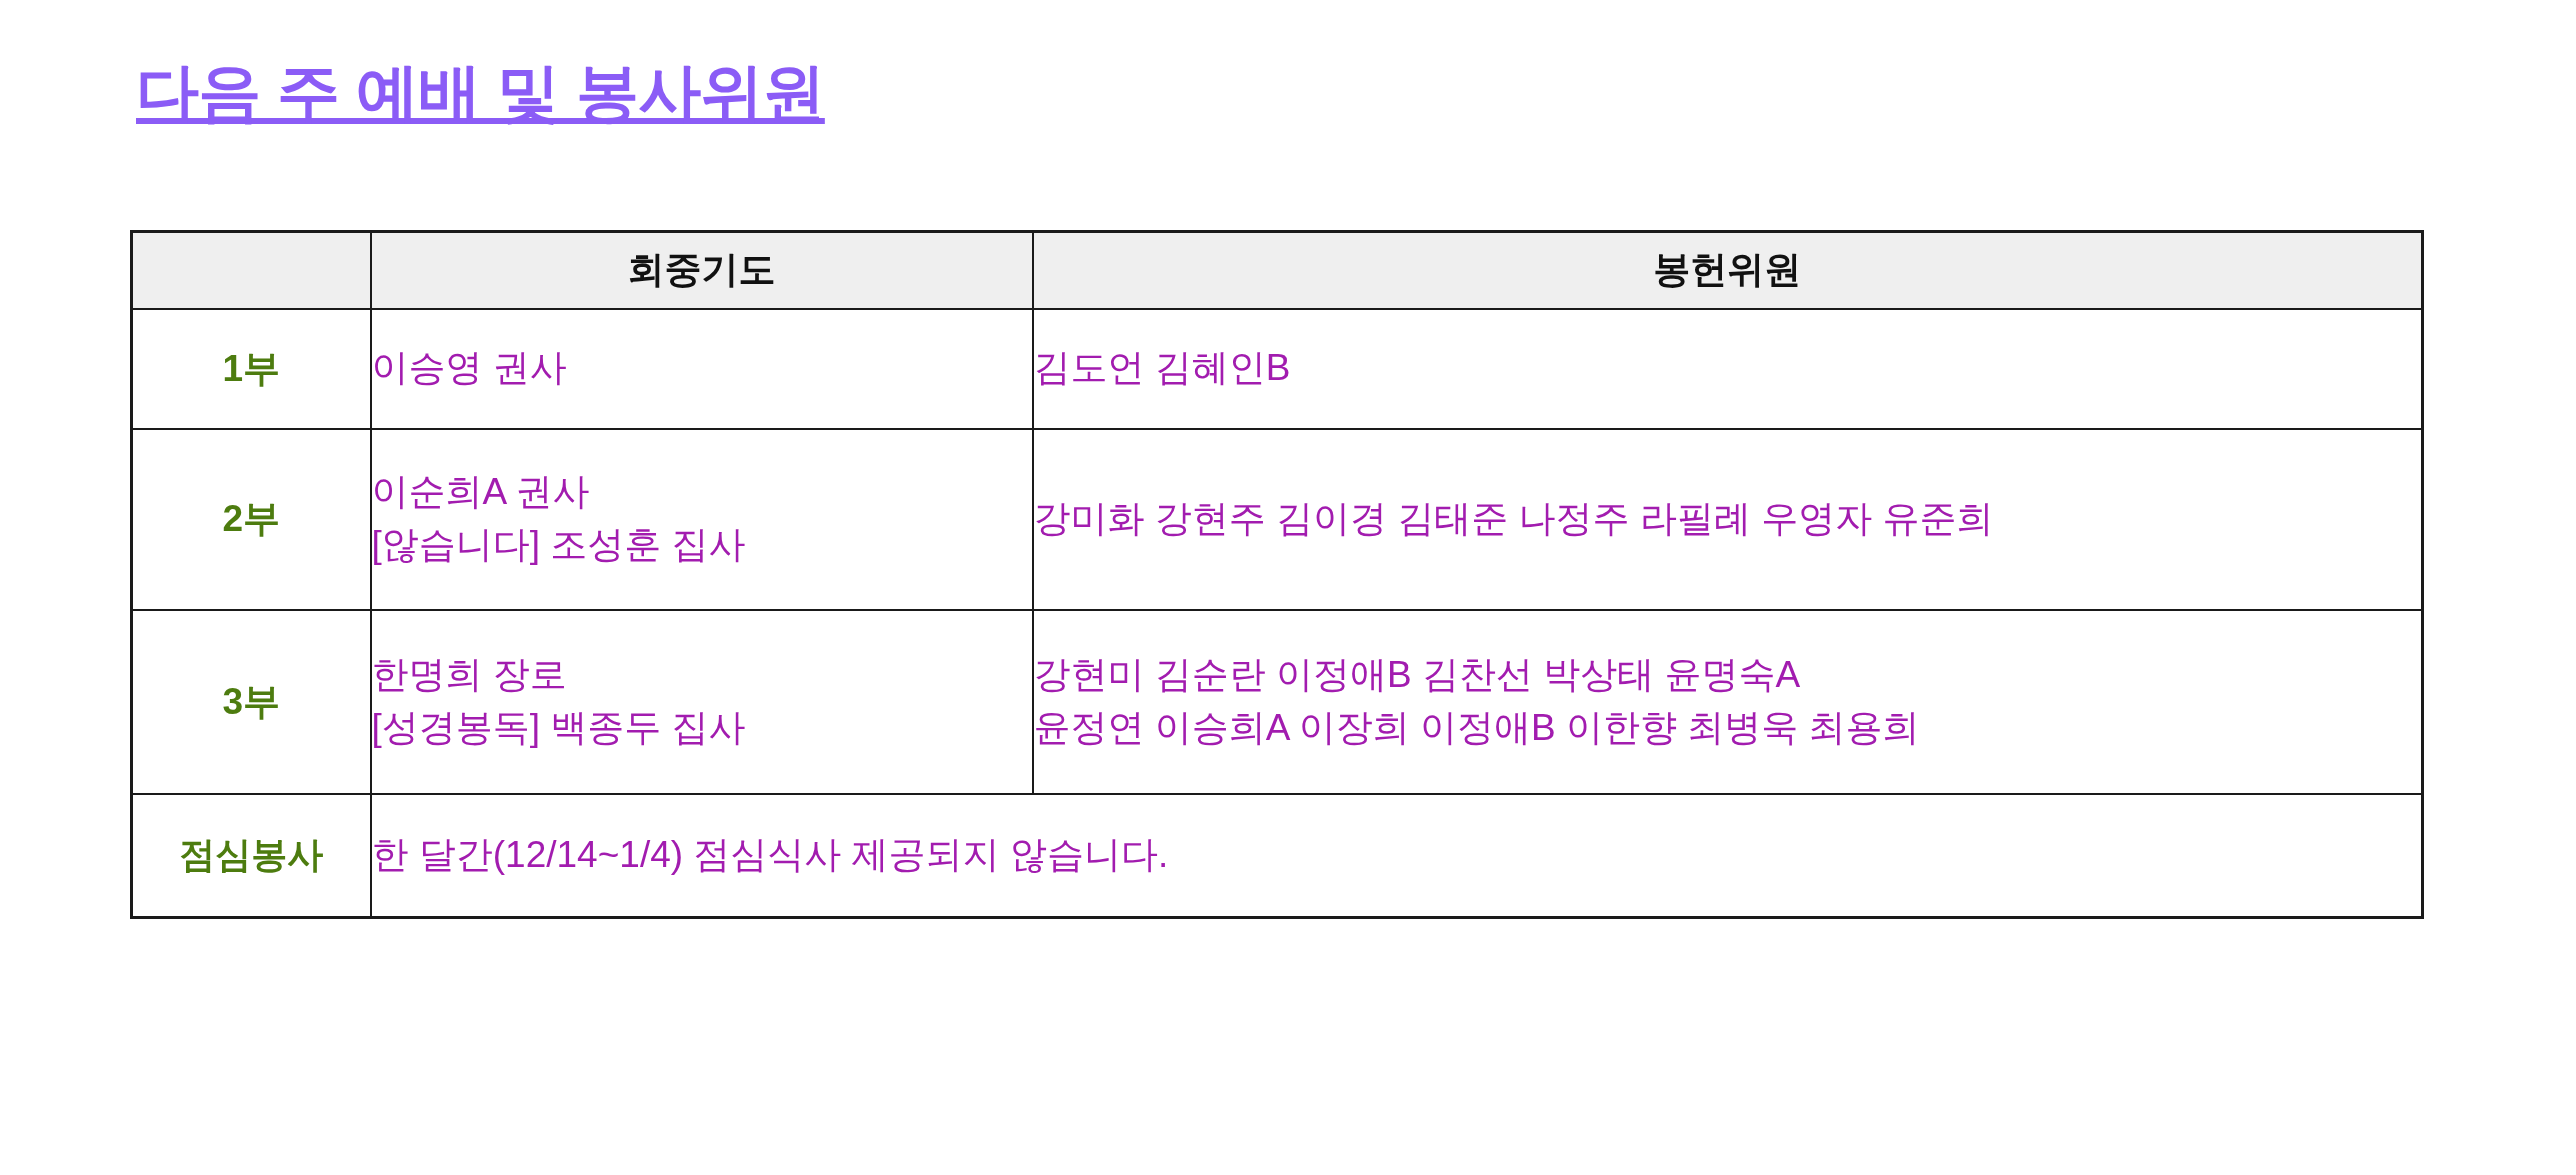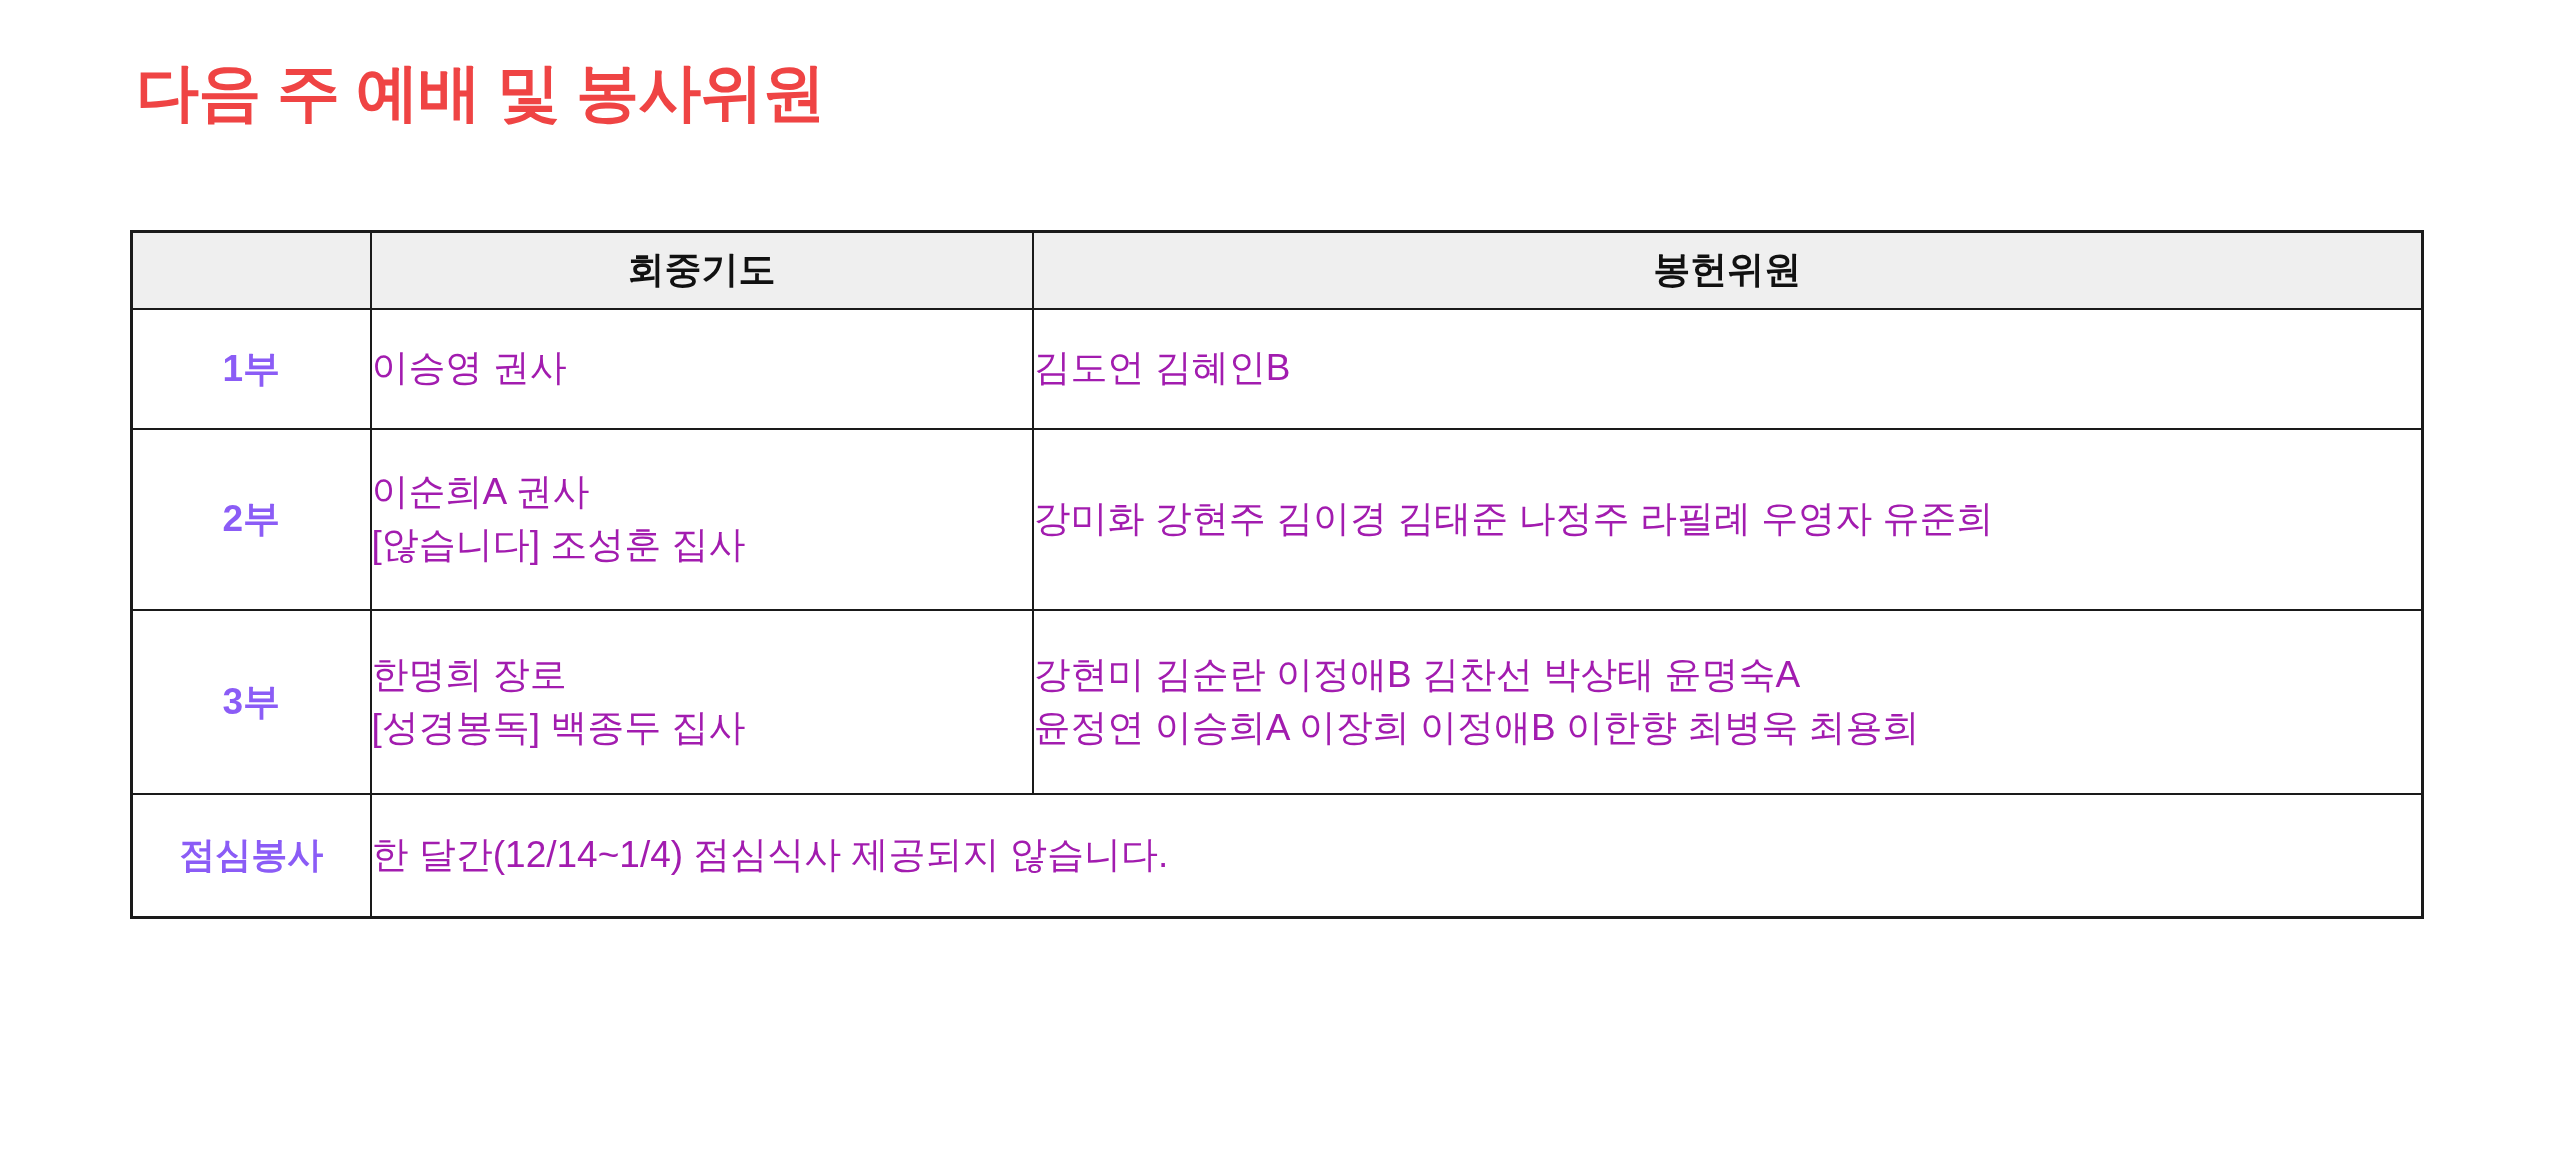--- a/index.html
+++ b/index.html
@@ -23,22 +23,23 @@
     padding: 0;
   }
 
   .page-title {
     position: absolute;
     left: 136px;
     top: 50px;
     font-size: 63px;
     font-weight: 700;
     letter-spacing: -0.8px;
-    color: #ef4444;
+    color: #8b5cf6;
     white-space: nowrap;
+    text-decoration: underline;
   }
 
   .table-wrap {
     position: absolute;
     left: 130px;
     top: 230px;
     width: 2294px;
   }
 
   table.schedule {
@@ -72,21 +73,21 @@
 
   .corner-cell {
     background: #efefef;
     border-right: 2.4px solid #1a1a1a;
   }
 
   .label-cell {
     text-align: center;
     font-size: 37px;
     font-weight: 700;
-    color: #8b5cf6;
+    color: #4d7c0f;
     padding: 8px 4.8px;
   }
 
   .body-cell {
     font-size: 37px;
     font-weight: 400;
     color: #a21caf;
     padding: 24px 29px;
     line-height: 1.42;
     box-sizing: border-box;

